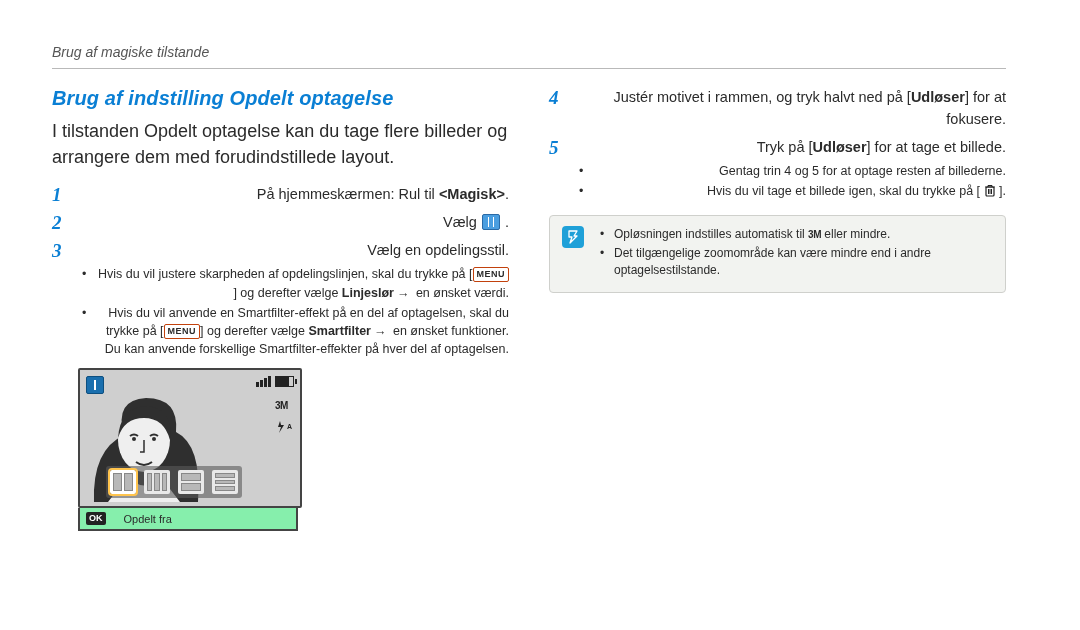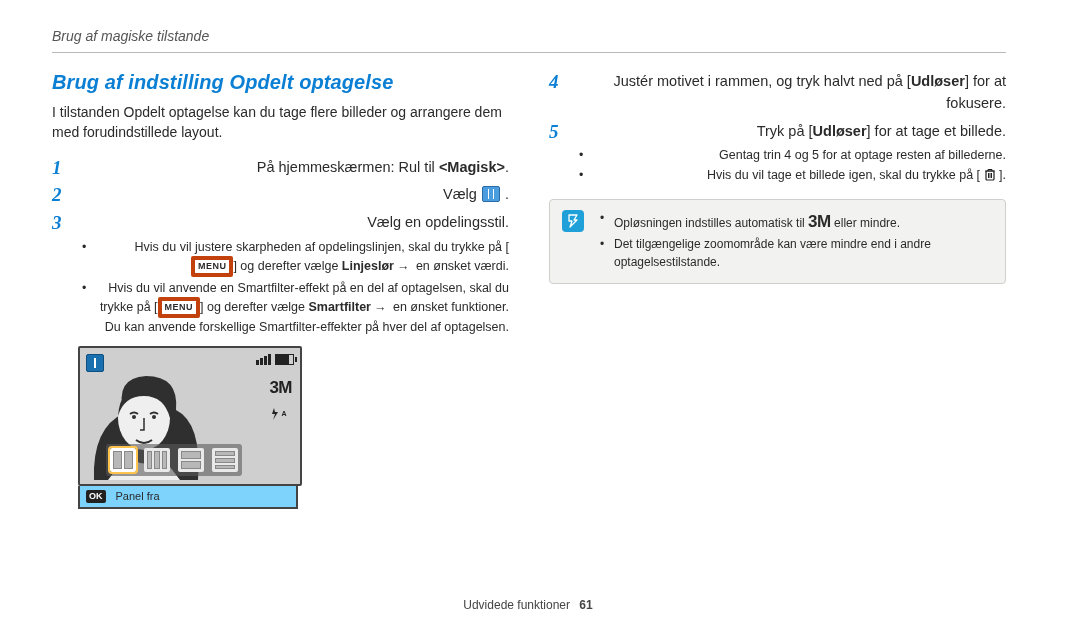--- a/index.html
+++ b/index.html
@@ -9,21 +9,21 @@
     height: 630px;
     background: #ffffff;
     font-family: "Segoe UI", "Myriad Pro", Arial, sans-serif;
     color: #2b2b2b;
   }
   .page {
     position: relative;
     width: 1056px;
     height: 630px;
     box-sizing: border-box;
-    padding: 28px 50px 20px 52px;
+    padding: 44px 50px 20px 52px;
   }
   .section-tag {
     font-size: 14px;
     color: #555;
     font-style: italic;
     margin: 0 0 2px 0;
     font-family: "Segoe UI", Arial, sans-serif;
   }
   .hr {
     border: none;
@@ -40,21 +40,21 @@
   }
   .h2 {
     color: #0a7fd4;
     font-size: 20px;
     font-weight: 600;
     margin: 0 0 8px 0;
     font-style: italic;
     letter-spacing: 0.1px;
   }
   .intro {
-    font-size: 14px;
+    font-size: 18px;
     line-height: 1.45;
     margin: 0 0 14px 0;
   }
   ol.steps {
     list-style: none;
     margin: 0;
     padding: 0;
     counter-reset: step;
   }
   ol.steps > li {
@@ -95,21 +95,21 @@
     left: 0;
     top: 0;
   }
   .bold { font-weight: 700; }
   .inline-icon {
     display: inline-block;
     vertical-align: -3px;
     margin: 0 1px;
   }
   .menu-label {
-    border: 4px solid #c2410c;
+    border: 1px solid #c2410c;
     font-size: 9px;
     font-weight: 700;
     padding: 0 3px;
     border-radius: 2px;
     display: inline-block;
     vertical-align: 1px;
     line-height: 13px;
     letter-spacing: 0.5px;
   }
   .arrow { padding: 0 3px; }
@@ -213,26 +213,26 @@
     flex: 1; background: #b8b8b8; border: 1px solid #888;
   }
   .panel-opt.v { flex-direction: row; }
   .panel-opt.h { flex-direction: column; }
 
   .camera-caption {
     margin-top: 0;
     width: 220px;
     border: 2px solid #444;
     border-top: none;
-    background: #7dd3fc;
+    background: #86efac;
     font-size: 11px;
     padding: 4px 6px;
     display: flex;
-    align-items: flex-start;
-    gap: 10px;
+    align-items: flex-end;
+    gap: 18px;
     box-sizing: border-box;
   }
   .ok-badge {
     display: inline-block;
     background: #222;
     color: #fff;
     font-size: 9px;
     font-weight: 700;
     padding: 0 3px;
     border-radius: 2px;
@@ -269,21 +269,21 @@
     text-align: center;
     font-size: 12px;
     color: #444;
   }
   .footer .pg { font-weight: 600; margin-left: 6px; }
 
   .trash-svg { width: 12px; height: 13px; display:inline-block; vertical-align:-2px; }
   .split-svg { width: 16px; height: 14px; display:inline-block; vertical-align:-3px; border:1px solid #2a6aa6; background:#4a9ee0; border-radius:2px; position:relative; }
   .split-svg::before, .split-svg::after { content:""; position:absolute; background:#fff; top:2px; bottom:2px; width:1px; }
   .split-svg::before{ left:5px; } .split-svg::after{ left:10px; }
-  .threeM { font-size:17px; font-weight:700; letter-spacing:-0.5px;}
+  .threeM { font-size:10px; font-weight:700; letter-spacing:-0.5px;}
 </style>
 </head>
 <body>
 
 <div class="page">
 
   <p class="section-tag">Brug af magiske tilstande</p>
   <hr class="hr">
 
   <div class="cols">
@@ -366,21 +366,21 @@
               </div>
             <div class="panel-opt h">
                 <div class="seg"></div>
                 <div class="seg"></div>
                 <div class="seg"></div>
               </div>
           </div>
         </div>
         <div class="camera-caption">
           <span class="ok-badge">OK</span>
-          <span>Panel fra</span>
+          <span>Opdelt fra</span>
         </div>
       </div>
     </div>
 
     <div class="col">
       <ol class="steps" start="4" style="counter-reset: step 3;">
         <li>
           <span>Justér motivet i rammen, og tryk halvt ned på [</span><span class="bold">Udløser</span><span>] for at fokusere.</span>
         </li>
         <li>
@@ -409,17 +409,13 @@
           <li>
             <span>Opløsningen indstilles automatisk til </span><span class="threeM">3M</span><span> eller mindre.</span>
           </li>
           <li>Det tilgængelige zoomområde kan være mindre end i andre optagelsestilstande.</li>
         </ul>
       </div>
     </div>
 
   </div>
 
-  <div class="footer">
-    <span>Udvidede funktioner</span>
-    <span class="pg">61</span>
-  </div>
 </div>
 
 </body></html>

